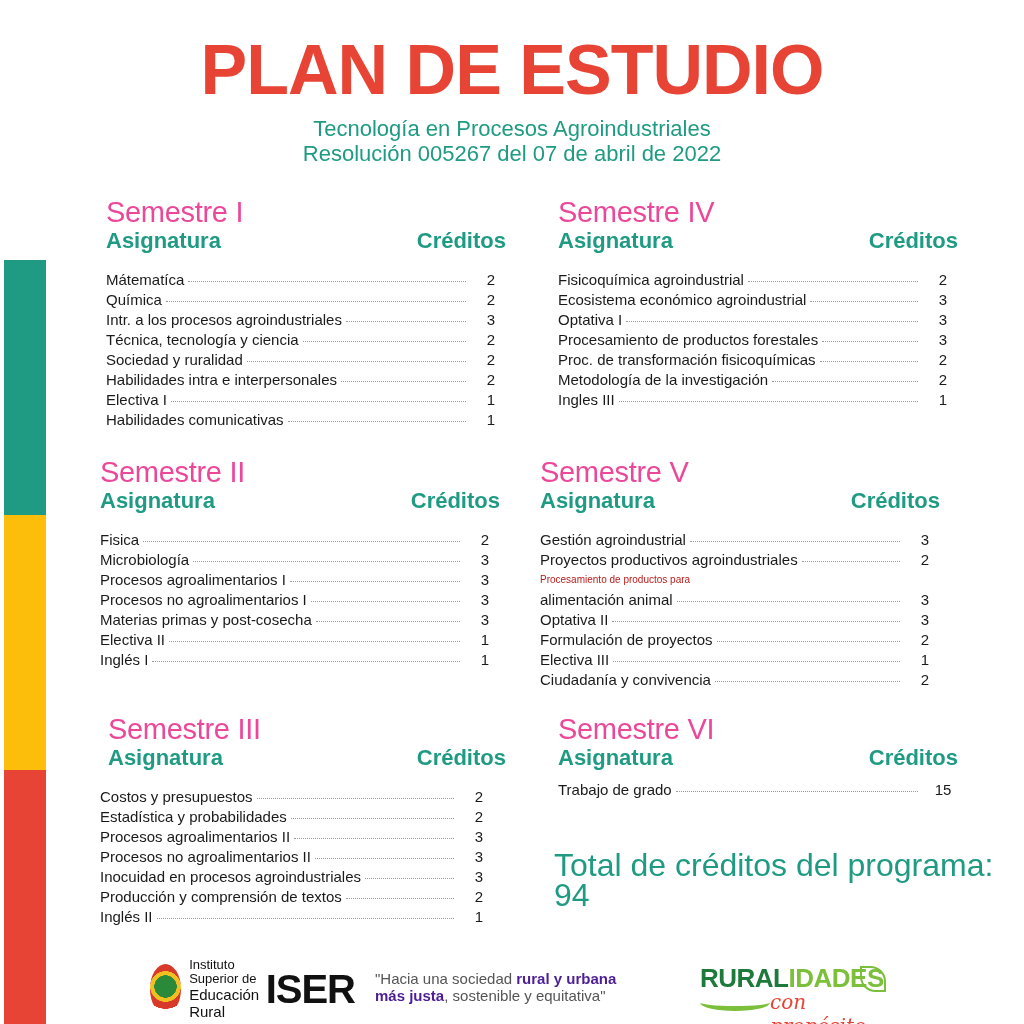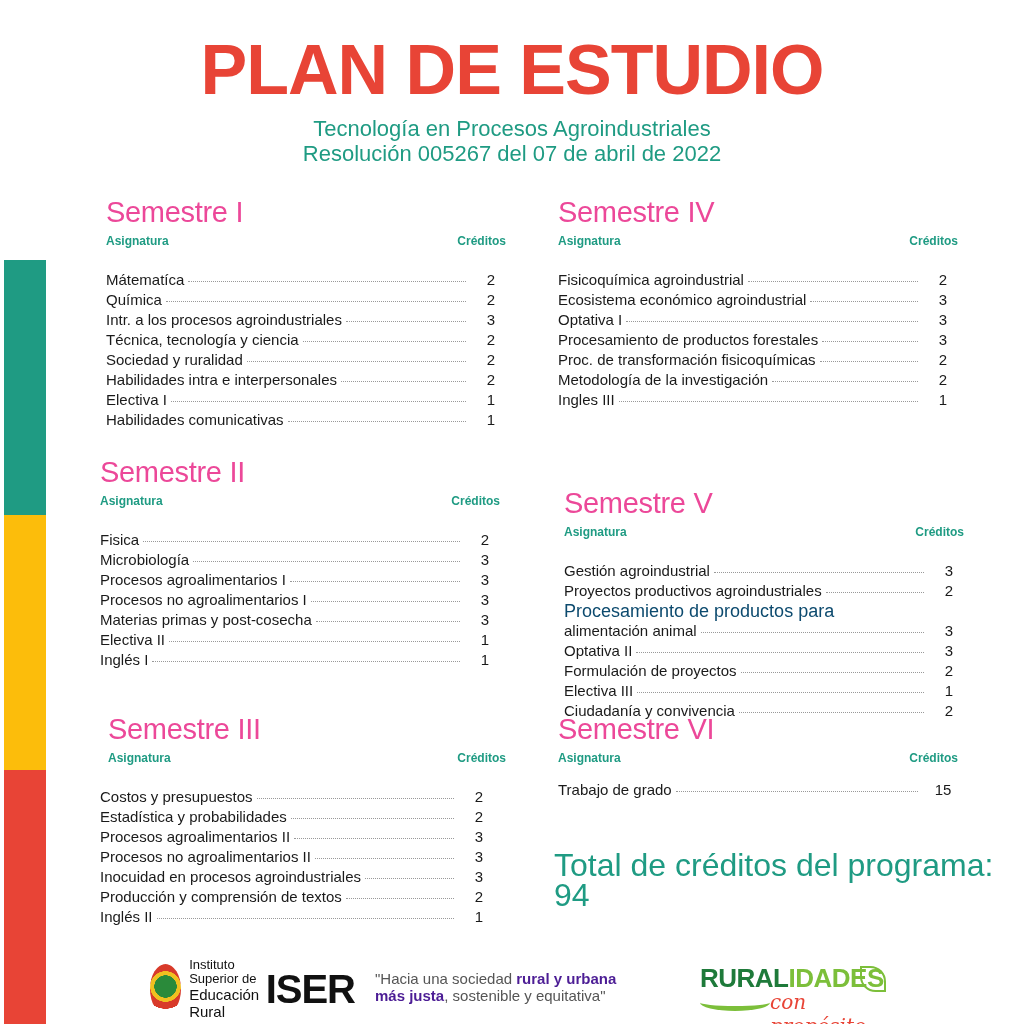--- a/index.html
+++ b/index.html
@@ -7,26 +7,26 @@
     .side-bar { position:absolute; left:4px; width:42px; }
     .bar-green { top:260px; height:255px; background:#1f9b83; }
     .bar-yellow { top:515px; height:255px; background:#fcbd0b; }
     .bar-red { top:770px; height:254px; background:#e84436; }
 
     .title { position:absolute; top:30px; left:0; width:1024px; text-align:center; color:#e84436; font-weight:bold; font-size:70px; letter-spacing:-1px; line-height:80px; font-family:"Liberation Sans", sans-serif; }
     .subtitle { position:absolute; top:116px; left:0; width:1024px; text-align:center; color:#1f9b83; font-size:22px; line-height:25px; }
 
     .sem { position:absolute; width:400px; }
     .sem-title { color:#ec4899; font-size:29px; line-height:34px; margin:0 0 2px 0; letter-spacing:-0.3px; }
-    .head { display:flex; justify-content:space-between; color:#1f9b83; font-weight:bold; font-size:12px; line-height:20px; margin-bottom:19px; }
+    .head { display:flex; justify-content:space-between; color:#1f9b83; font-weight:bold; font-size:22px; line-height:20px; margin-bottom:19px; }
     .row { display:flex; align-items:baseline; font-size:15px; line-height:20px; color:#1a1a1a; }
     .row .name { white-space:nowrap; }
     .row .dots { flex:1; border-bottom:1px dotted #999; margin:0 10px 0 4px; transform:translateY(-3px); min-width:10px; }
     .row .cred { width:30px; text-align:center; }
-    .row-line2 { font-size:18px; line-height:20px; color:#0c4a6e; }
+    .row-line2 { font-size:10px; line-height:20px; color:#b91c1c; }
 
     .total { position:absolute; top:850px; left:554px; color:#1f9b83; font-size:32px; line-height:30px; }
 
     .footer { position:absolute; top:958px; left:0; width:1024px; height:60px; }
     .iser-logo { position:absolute; left:150px; top:4px; width:205px; height:54px; display:flex; align-items:center; }
     .iser-emblem { width:50px; height:50px; border-radius:50%; background:radial-gradient(circle at 50% 45%, #2a8a3a 0 35%, #f0c020 36% 48%, #d83a2a 49% 70%, transparent 71%); position:relative; }
     .iser-text { margin-left:8px; font-size:13px; line-height:14px; color:#111; font-family:"Liberation Sans", sans-serif; }
     .iser-big { font-size:40px; line-height:40px; font-weight:bold; margin-left:4px; color:#111; letter-spacing:-1px; }
     .quote { position:absolute; left:375px; top:12px; width:310px; font-size:15px; line-height:17px; color:#555; }
     .quote b { color:#4c1d95; }
@@ -228,21 +228,21 @@
       <span class="dots"></span>
       <span class="cred">2</span>
     </div>
   <div class="row">
       <span class="name">Ingles III</span>
       <span class="dots"></span>
       <span class="cred">1</span>
     </div>
 </div>
 
-<div class="sem" style="left:564px; top:455px;margin-top:31px;">
+<div class="sem" style="left:540px; top:455px;">
   <div class="sem-title">Semestre V</div>
   <div class="head">
       <span>Asignatura</span>
       <span>Créditos</span>
     </div>
   <div class="row">
       <span class="name">Gestión agroindustrial</span>
       <span class="dots"></span>
       <span class="cred">3</span>
     </div>

